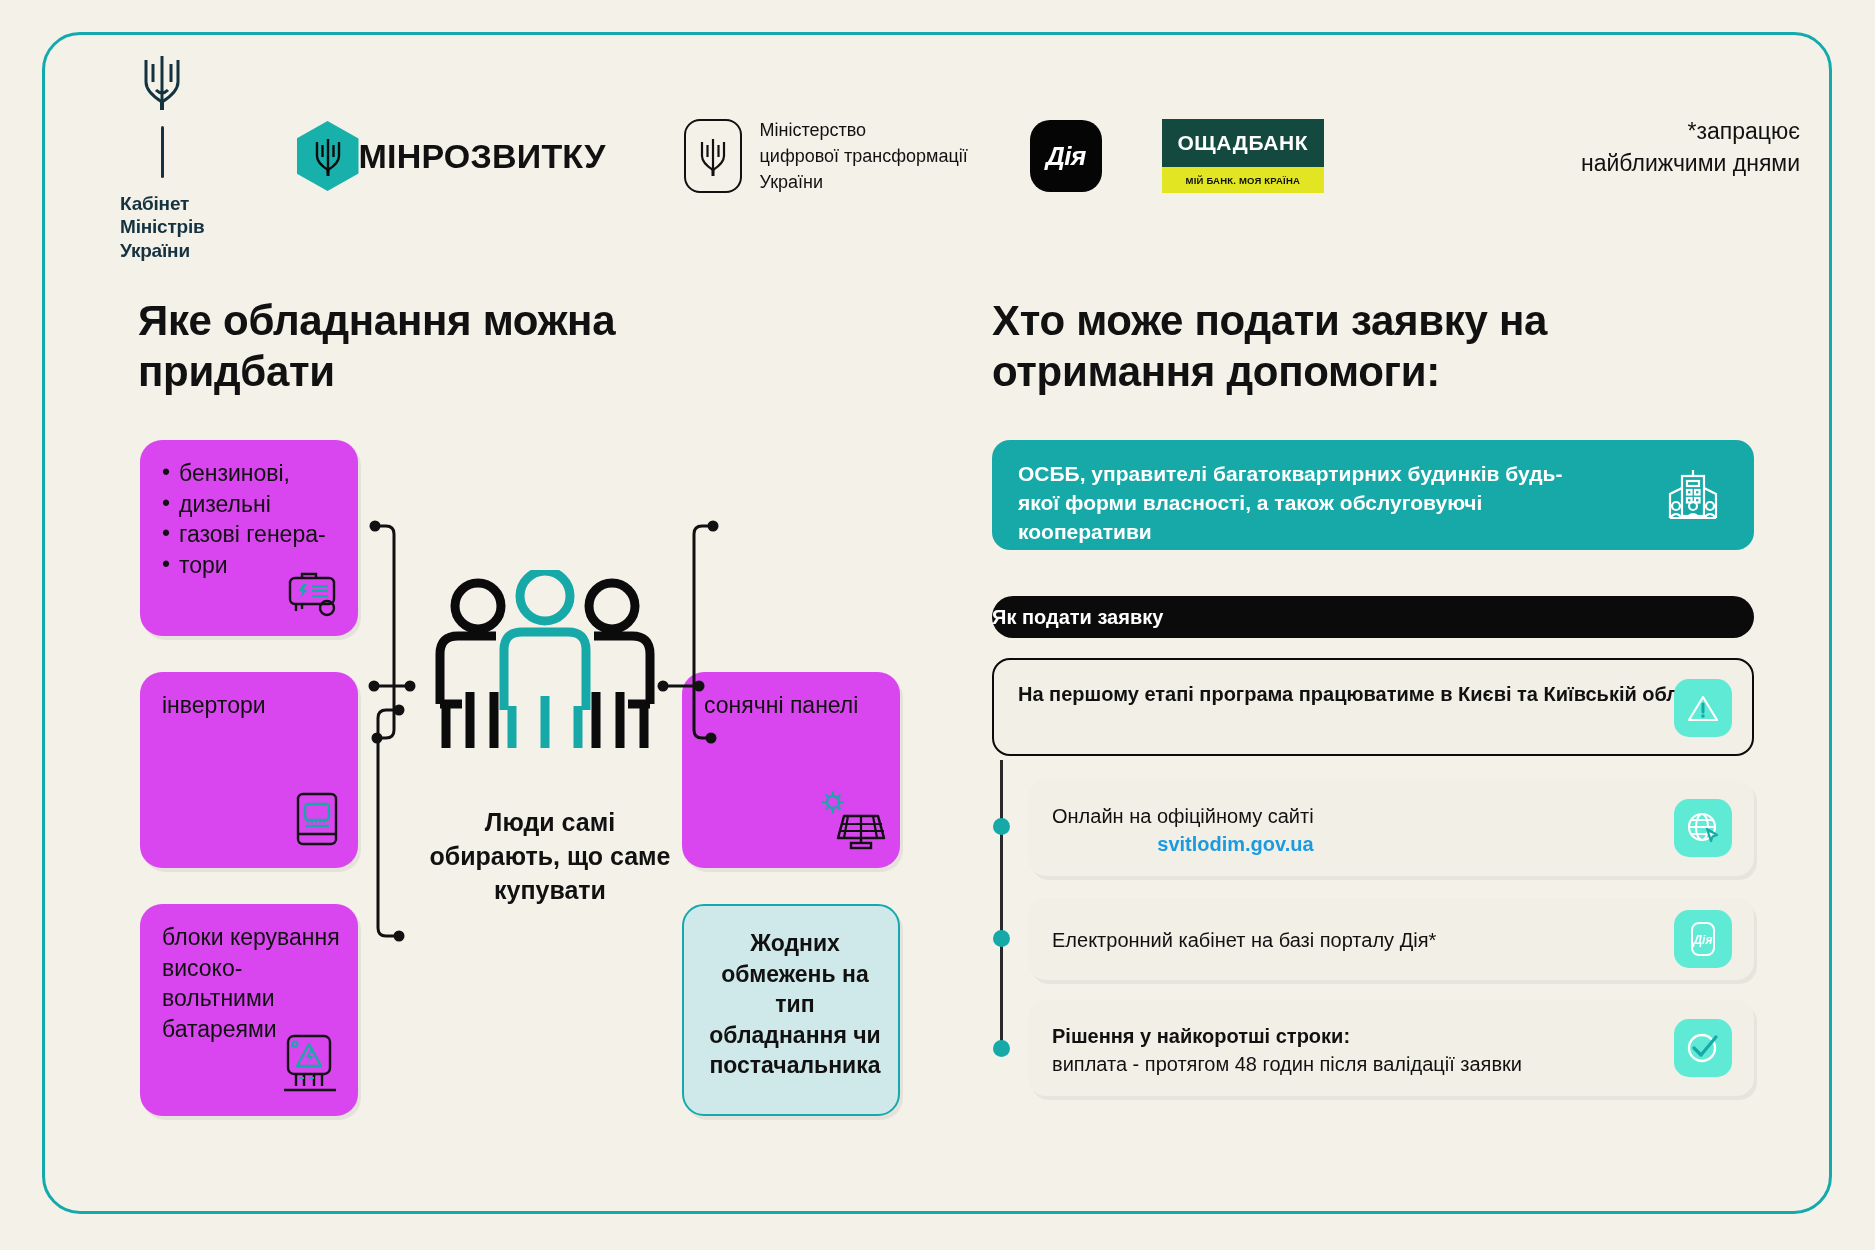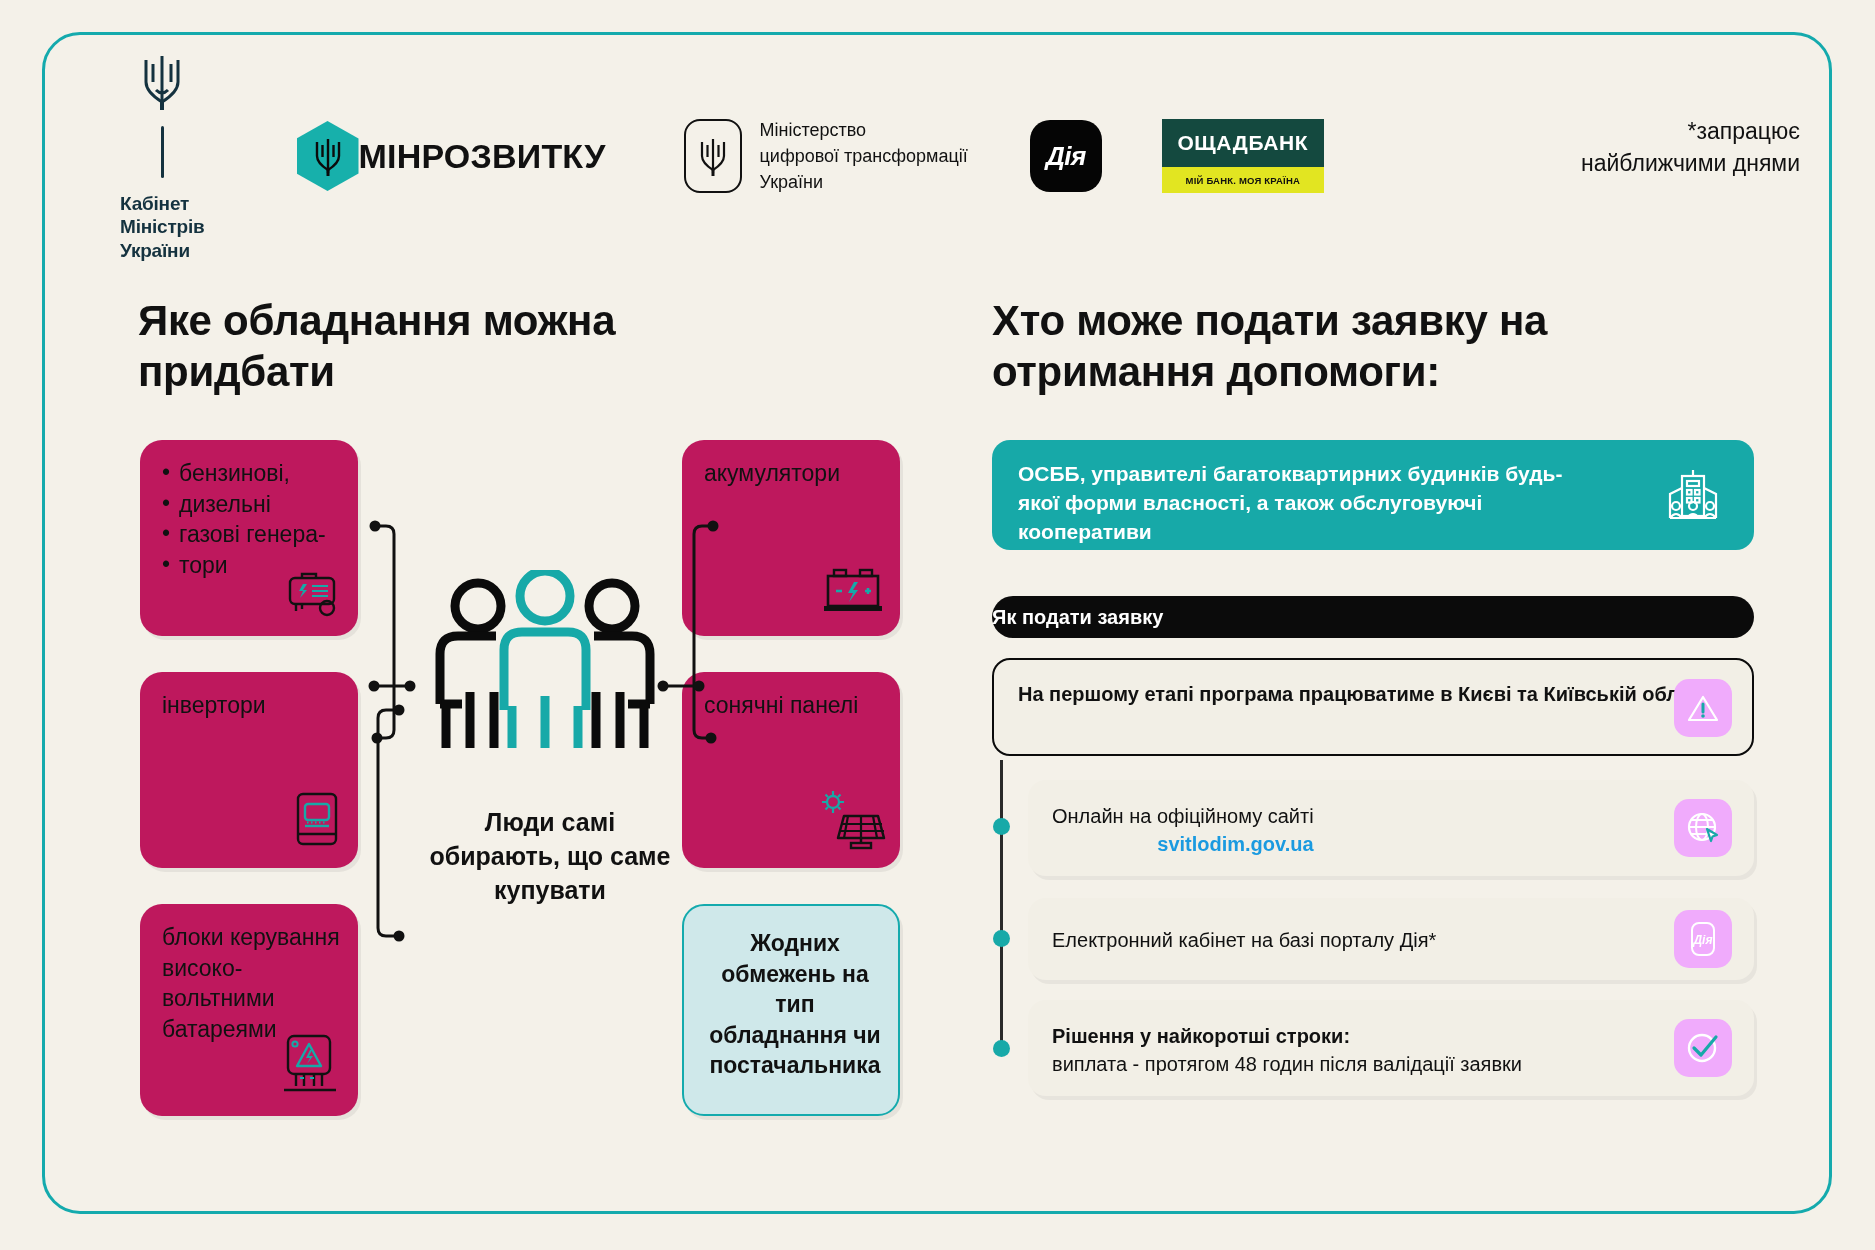--- a/index.html
+++ b/index.html
@@ -82,21 +82,21 @@
     position: absolute;
     font-size: 42px; font-weight: bold; line-height: 1.22;
     color: #111; letter-spacing: -0.3px;
   }
   .h-left { left: 138px; top: 295px; width: 600px; }
   .h-right { left: 992px; top: 295px; width: 640px; }
 
   
   .eqcard {
     position: absolute;
-    background: #be185d;
+    background: #d946ef;
     border-radius: 22px;
     box-shadow: 3px 4px 0 rgba(0,0,0,0.06);
   }
   .eqcard .label {
     position: absolute; left: 22px; top: 18px;
     font-size: 23px; line-height: 1.33; color: #111;
   }
   .eqcard.center-text .label {
     left: 0; right: 0; top: 22px; text-align: center;
     font-weight: bold; padding: 0 14px; margin-left: 8px;
@@ -163,21 +163,21 @@
   .step .link { color: #1a9ae0; font-weight: bold; }
   .step .strong { font-weight: bold; }
 
   .timeline { position: absolute; left: 1000px; top: 760px; width: 3px; height: 296px; background: #2a2a2a; }
   .tdot {
     position: absolute; left: 993px; width: 17px; height: 17px;
     border-radius: 50%; background: #17a9a8;
   }
 
   .icon-box-black {
-    width: 58px; height: 58px; background: #f0abfc; border-radius: 15px;
+    width: 58px; height: 58px; background: #5eead4; border-radius: 15px;
     display: flex; align-items: center; justify-content: center;
   }
 </style>
 </head>
 <body>
 
 <div class="page">
   <div class="frame"></div>
 
   <div class="header">
@@ -298,35 +298,20 @@
         <path d="M35 12 L23 34 h24 z" fill="none" stroke="#17a9a8" stroke-width="2.4" stroke-linejoin="round"></path>
         <path d="M36 18 l-4 8 h4 l-3 6 6-8 h-4 l3-6z" fill="#17a9a8"></path>
         <circle cx="21" cy="12" r="2.6" fill="none" stroke="#17a9a8" stroke-width="2"></circle>
         <path d="M22 42 v12 M30 42 v12 M40 42 v12 M48 42 v12" stroke="#111" stroke-width="2.4"></path>
         <path d="M10 58 h52" stroke="#111" stroke-width="2.4"></path>
         <path d="M26 46 h4 M36 46 h4" stroke="#17a9a8" stroke-width="2.2"></path>
       </svg>
     </div>
   </div>
 
-  <div class="eqcard" style="left:682px; top:440px; width:218px; height:196px;">
-    <div class="label">акумулятори</div>
-    <div class="icon">
-      <svg width="66" height="56" viewBox="0 0 66 56">
-        <rect x="8" y="14" width="50" height="30" fill="none" stroke="#111" stroke-width="2.6"></rect>
-        <rect x="14" y="8" width="12" height="6" fill="none" stroke="#111" stroke-width="2.4"></rect>
-        <rect x="40" y="8" width="12" height="6" fill="none" stroke="#111" stroke-width="2.4"></rect>
-        <path d="M4 44 h58 v5 H4z" fill="#111"></path>
-        <path d="M4 11 h58" stroke="none"></path>
-        <path d="M34 20 l-6 11 h5 l-4 9 9-12 h-5 l5-8z" fill="#17a9a8"></path>
-        <path d="M16 29 h6" stroke="#17a9a8" stroke-width="2.6"></path>
-        <path d="M45 29 h6 M48 26 v6" stroke="#17a9a8" stroke-width="2.6"></path>
-      </svg>
-    </div>
-  </div>
 
   <div class="eqcard" style="left:682px; top:672px; width:218px; height:196px;">
     <div class="label">сонячні панелі</div>
     <div class="icon">
       <svg width="70" height="62" viewBox="0 0 70 62">
         <circle cx="17" cy="14" r="6" fill="none" stroke="#17a9a8" stroke-width="2.3"></circle>
         <g stroke="#17a9a8" stroke-width="2.2">
           <path d="M17 3 v4 M17 21 v4 M6 14 h4 M24 14 h4 M9.5 6.5 l2.5 2.5 M22 19 l2.5 2.5 M24.5 6.5 l-2.5 2.5 M12 19 l-2.5 2.5"></path>
         </g>
         <path d="M28 28 h34 l6 22 H22 z" fill="none" stroke="#111" stroke-width="2.5" stroke-linejoin="round"></path>

